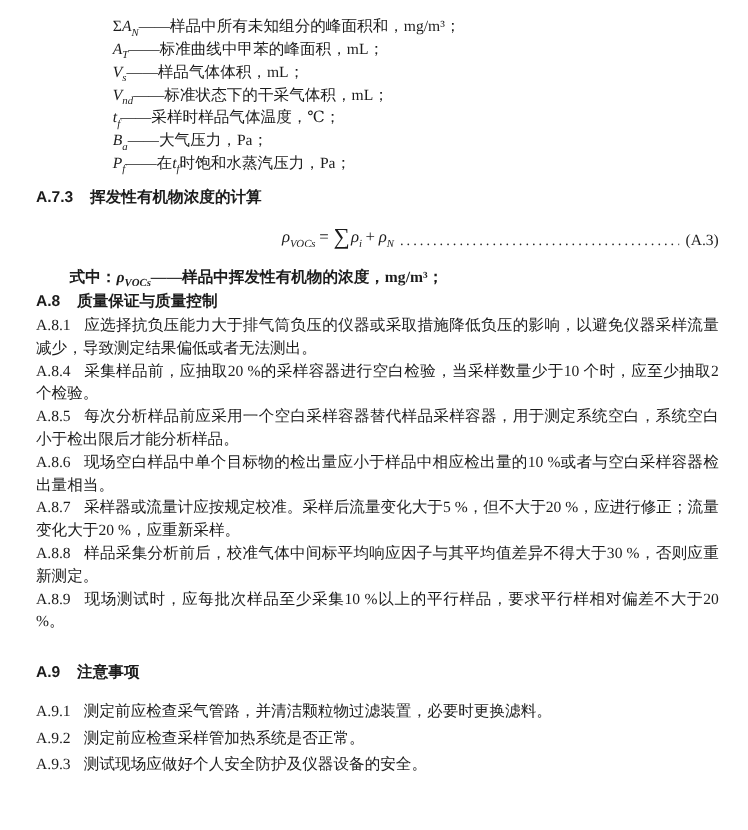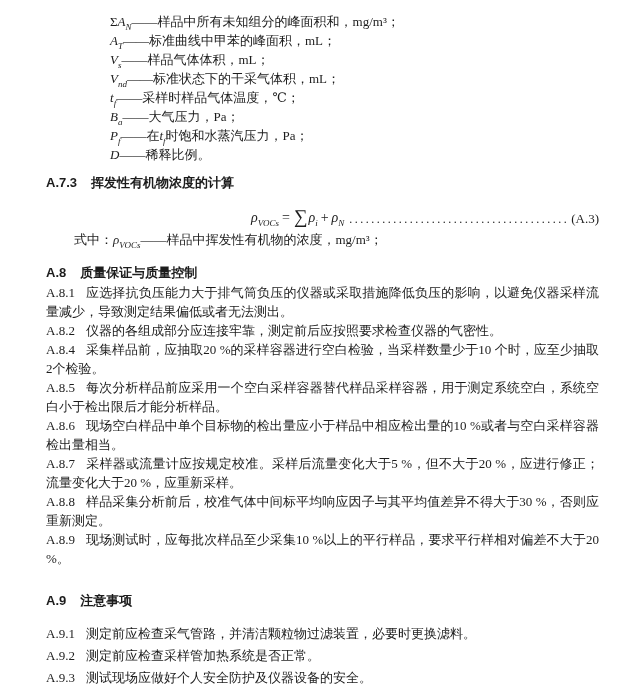--- a/index.html
+++ b/index.html
@@ -4,50 +4,50 @@
 <style>
   html, body { margin: 0; padding: 0; }
   body {
     width: 623px; height: 692px;
     background: #ffffff;
     color: #1c1c1c;
     font-family: "Liberation Serif", "DejaVu Serif", serif;
     font-size: 13px;
     overflow: hidden;
   }
-  .page { padding: 12px 24px 0 46px; box-sizing: border-box; width: 623px; height: 692px; }
+  .page { padding: 12px 24px 0 30px; box-sizing: border-box; width: 623px; height: 692px; }
 
   
   .symbols { padding-left: 64px; line-height: 19px; }
   .sym-row { white-space: nowrap; }
   .sym-row i { font-style: italic; }
   .upright { font-style: normal; }
   sub { font-size: 9px; font-style: italic; line-height: 0; }
 
   
   .heading {
     font-family: "Liberation Sans", "DejaVu Sans", sans-serif;
     font-weight: bold; line-height: 20px;
   }
   .heading .num { margin-right: 14px; }
   .h-a73 { margin-top: 9px; }
-  .h-a8  { margin-top: 13px; }
+  .h-a8  { }
   .h-a9  { margin-top: 23px; }
 
   
   .formula-row { display: flex; align-items: flex-end; margin-top: 8px; height: 26px; padding-left: 205px; }
   .eq { white-space: nowrap; font-size: 14px; }
   .eq i { font-style: italic; }
   .eq .op { font-style: normal; padding: 0 3px; }
   .sigma { font-style: normal; font-size: 19px; padding: 0 1px; position: relative; top: 1px; }
   .dots-leader { flex: 1; overflow: hidden; white-space: nowrap; letter-spacing: 2.5px; margin: 0 5px; font-size: 12px; color: #222; }
   .eq-number { white-space: nowrap; }
 
   
-  .where-line { margin-top: 3px; line-height: 20px; padding-left: 28px; }
+  .where-line { margin-top: 13px; line-height: 20px; padding-left: 28px; font-weight: bold; }
   .where-line i { font-style: italic; }
 
   
   .clauses { }
   .clauses-a9 { margin-top: 12px; }
   .clause { text-align: justify; line-height: 19px; margin: 0; }
   .clause-a9 { line-height: 22px; text-align: left; }
   .clause .num { margin-right: 11px; }
 </style>
 </head>
@@ -70,23 +70,20 @@
     </div>
     <div class="sym-row">
       <i>t</i><sub>f</sub><span>——采样时样品气体温度，℃；</span>
     </div>
     <div class="sym-row">
       <i>B</i><sub>a</sub><span>——大气压力，Pa；</span>
     </div>
     <div class="sym-row">
       <i>P</i><sub>f</sub><span><span>——在</span><i>t</i><sub>f</sub><span>时饱和水蒸汽压力，Pa；</span></span>
     </div>
-    <div class="sym-row">
-      <i>D</i><sub></sub><span>——稀释比例。</span>
-    </div>
   </div>
 
   <div class="heading h-a73">
     <span class="num">A.7.3</span><span>挥发性有机物浓度的计算</span>
   </div>
 
   <div class="formula-row">
     <span class="eq"><i>ρ</i><sub>VOCs</sub><span class="op">=</span><span class="sigma">∑</span><i>ρ</i><sub>i</sub><span class="op">+</span><i>ρ</i><sub>N</sub></span>
     <span class="dots-leader">..................................................</span>
     <span class="eq-number">(A.3)</span>
@@ -95,21 +92,20 @@
   <div class="where-line">
     <span>式中：</span><i>ρ</i><sub>VOCs</sub><span>——样品中挥发性有机物的浓度，mg/m³；</span>
   </div>
 
   <div class="heading h-a8">
     <span class="num">A.8</span><span>质量保证与质量控制</span>
   </div>
 
   <div class="clauses">
     <p class="clause"><span class="num">A.8.1</span><span>应选择抗负压能力大于排气筒负压的仪器或采取措施降低负压的影响，以避免仪器采样流量减少，导致测定结果偏低或者无法测出。</span></p>
-    <p class="clause"><span class="num">A.8.2</span><span>仪器的各组成部分应连接牢靠，测定前后应按照要求检查仪器的气密性。</span></p>
     <p class="clause"><span class="num">A.8.4</span><span>采集样品前，应抽取20 %的采样容器进行空白检验，当采样数量少于10 个时，应至少抽取2个检验。</span></p>
     <p class="clause"><span class="num">A.8.5</span><span>每次分析样品前应采用一个空白采样容器替代样品采样容器，用于测定系统空白，系统空白小于检出限后才能分析样品。</span></p>
     <p class="clause"><span class="num">A.8.6</span><span>现场空白样品中单个目标物的检出量应小于样品中相应检出量的10 %或者与空白采样容器检出量相当。</span></p>
     <p class="clause"><span class="num">A.8.7</span><span>采样器或流量计应按规定校准。采样后流量变化大于5 %，但不大于20 %，应进行修正；流量变化大于20 %，应重新采样。</span></p>
     <p class="clause"><span class="num">A.8.8</span><span>样品采集分析前后，校准气体中间标平均响应因子与其平均值差异不得大于30 %，否则应重新测定。</span></p>
     <p class="clause"><span class="num">A.8.9</span><span>现场测试时，应每批次样品至少采集10 %以上的平行样品，要求平行样相对偏差不大于20 %。</span></p>
   </div>
 
   <div class="heading h-a9">
     <span class="num">A.9</span><span>注意事项</span>

